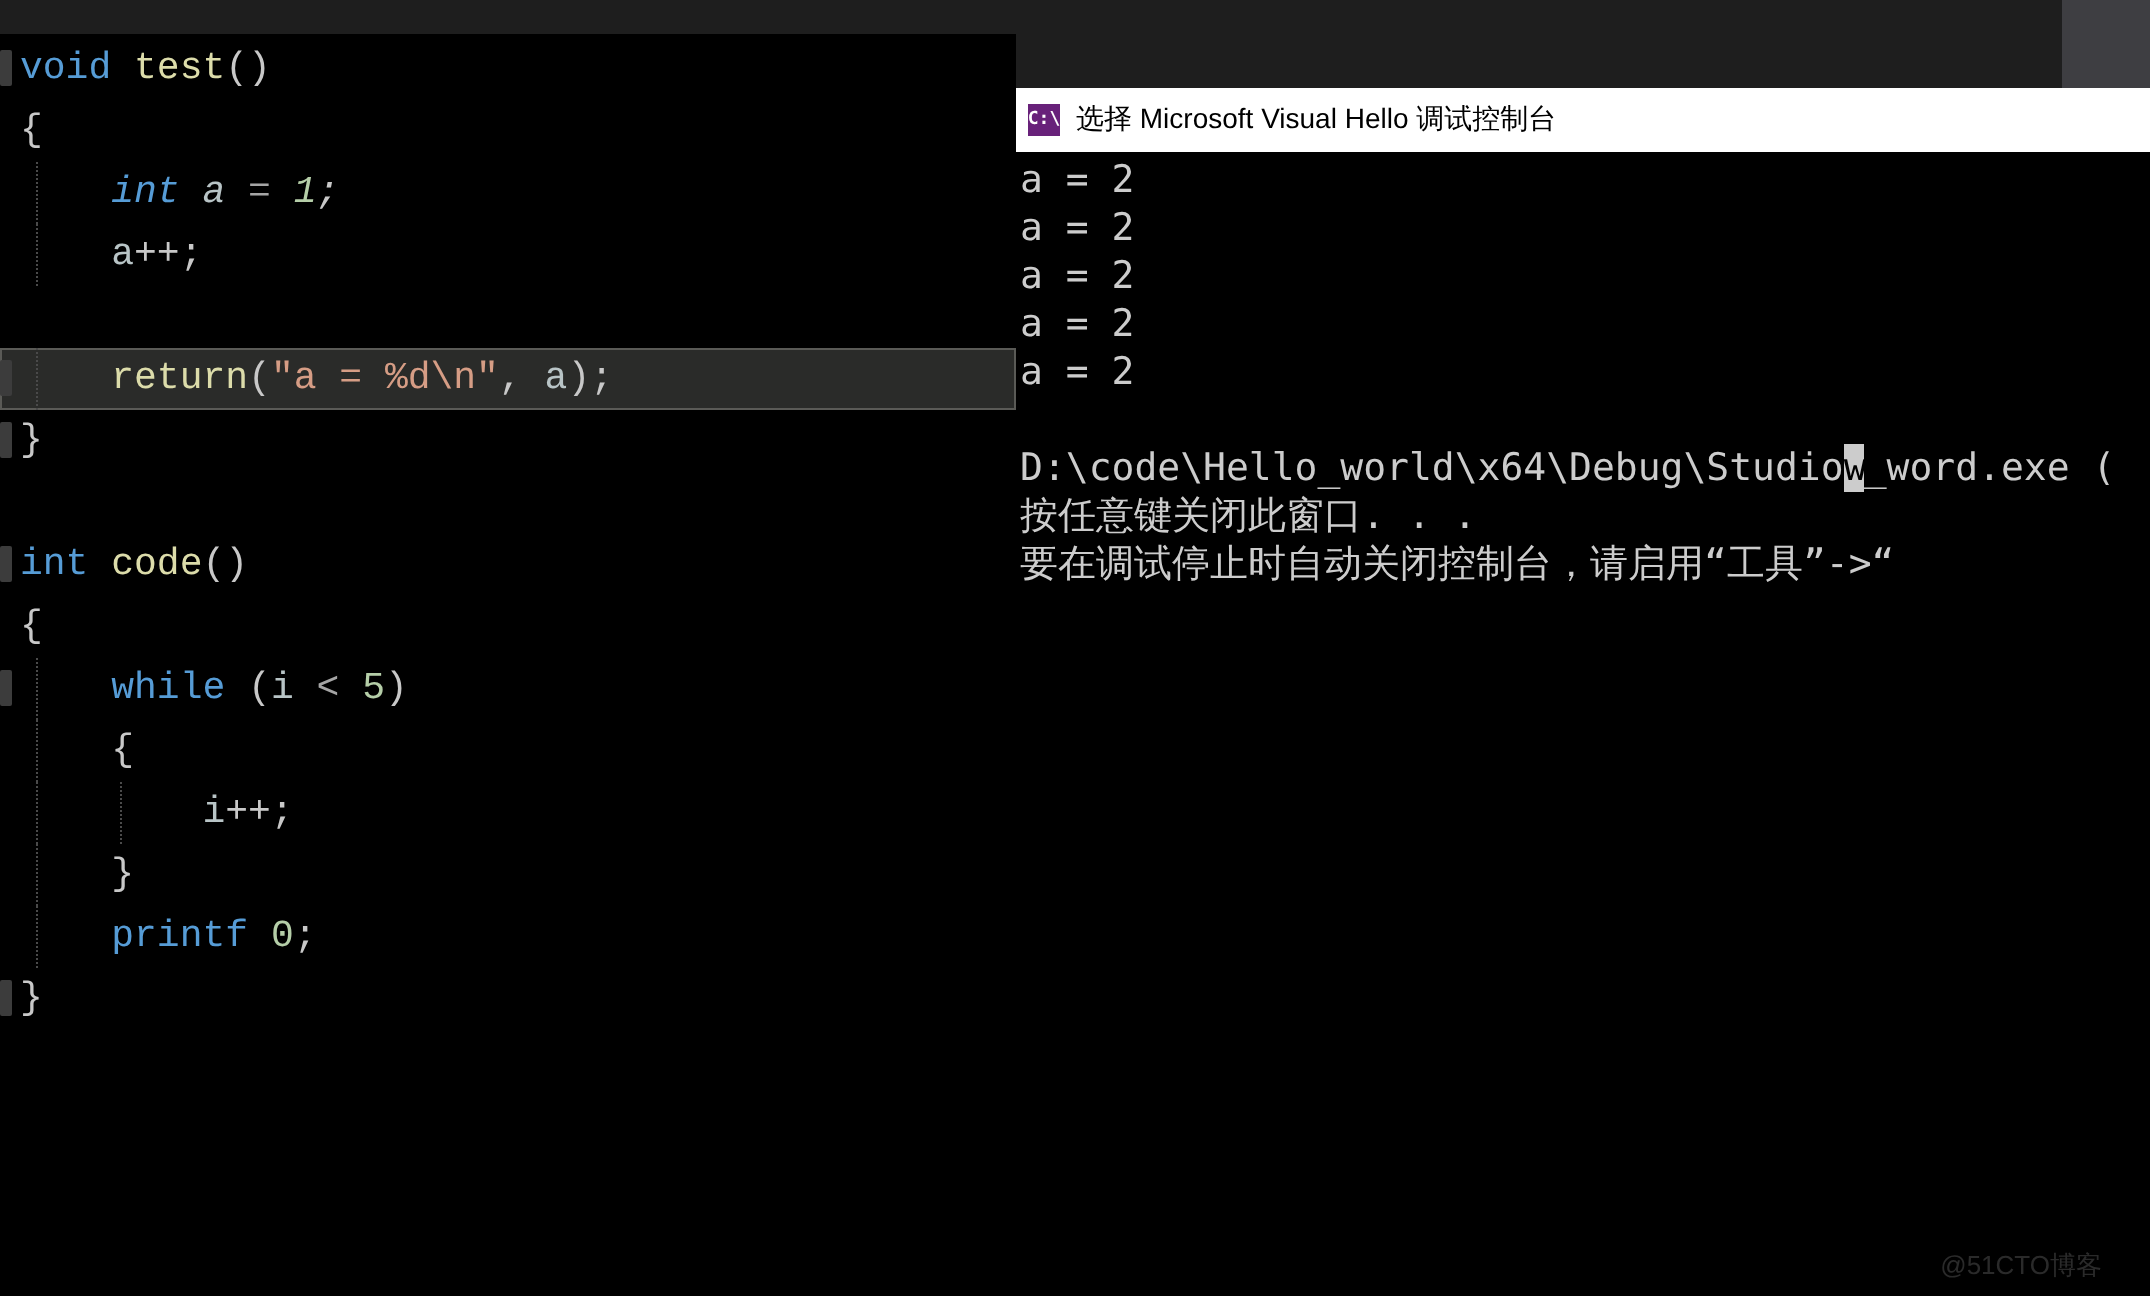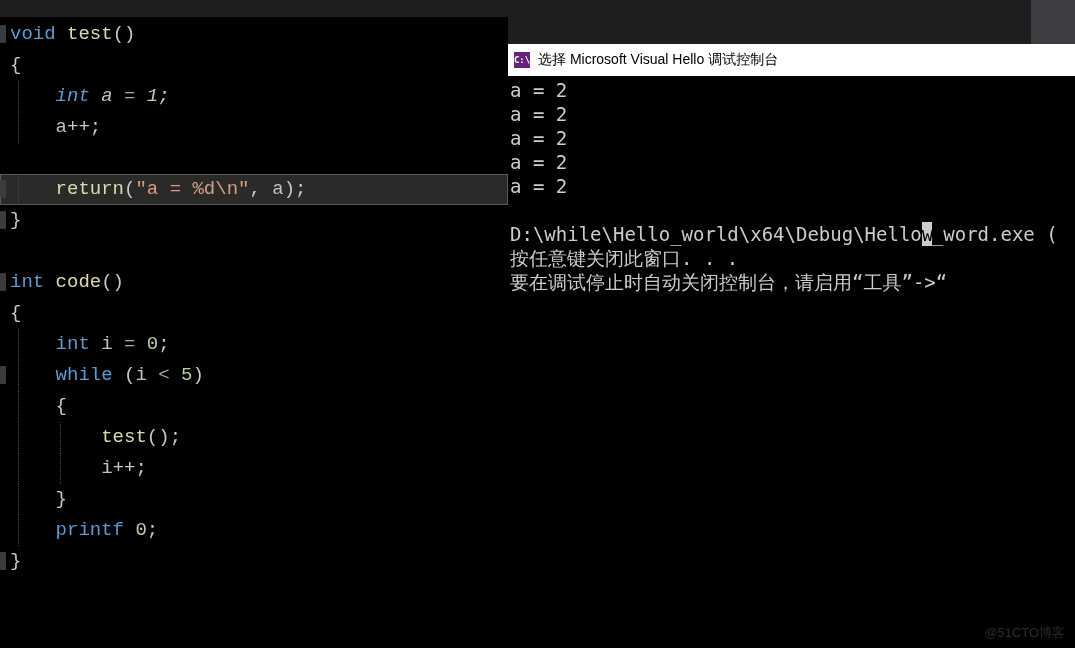--- a/index.html
+++ b/index.html
@@ -110,21 +110,21 @@
 
   .top-right-tab {
     position: absolute;
     right: 0; top: 0;
     width: 44px; height: 44px;
     background: #3e3e42;
   }
 
   .watermark {
     position: absolute;
-    right: 10px;
+    right: 24px;
     bottom: 6px;
     color: #555;
     font-size: 13px;
     font-family: "Microsoft YaHei", sans-serif;
     opacity: .5;
   }
 </style>
 </head>
 <body>
 
@@ -132,33 +132,31 @@
     <div class="code-line"><span class="marker"></span><span style="padding-left: 2px;"><span></span><span class="kw">void </span><span class="fn">test</span><span class="punc">()</span></span></div>
     <div class="code-line"><span style="padding-left: 2px;"><span></span><span class="brace">{</span></span></div>
     <div class="code-line"><span class="indent-guide ig1"></span><span style="padding-left: 2px; font-style: italic;"><span>    </span><span class="typeint">int </span><span class="id">a </span><span class="op">= </span><span class="num">1</span><span class="punc">;</span></span></div>
     <div class="code-line"><span class="indent-guide ig1"></span><span style="padding-left: 2px;"><span>    </span><span class="id">a</span><span class="punc">++;</span></span></div>
     <div class="code-line"><span style="padding-left: 2px;"><span></span></span></div>
     <div class="code-line highlighted"><span class="marker"></span><span class="indent-guide ig1"></span><span style="padding-left: 2px;"><span>    </span><span class="fn">return</span><span class="punc">(</span><span class="str">"a = %d\n"</span><span class="punc">, </span><span class="id">a</span><span class="punc">)</span><span class="punc">;</span></span></div>
     <div class="code-line"><span class="marker"></span><span style="padding-left: 2px;"><span></span><span class="brace">}</span></span></div>
     <div class="code-line"><span style="padding-left: 2px;"><span></span></span></div>
     <div class="code-line"><span class="marker"></span><span style="padding-left: 2px;"><span></span><span class="typeint">int </span><span class="fn">code</span><span class="punc">()</span></span></div>
     <div class="code-line"><span style="padding-left: 2px;"><span></span><span class="brace">{</span></span></div>
-    <div class="code-line"><span class="indent-guide ig1"></span><span style="padding-left: 2px;"><span>    </span><span class="typeint">int </span><span class="id">i </span><span class="op">= </span><span class="num">0</span><span class="punc">;</span></span></div>
     <div class="code-line"><span class="marker"></span><span class="indent-guide ig1"></span><span style="padding-left: 2px; text-align: right;"><span>    </span><span class="kw">while </span><span class="punc">(</span><span class="id">i </span><span class="op">&lt; </span><span class="num">5</span><span class="punc">)</span></span></div>
     <div class="code-line"><span class="indent-guide ig1"></span><span style="padding-left: 2px;"><span>    </span><span class="brace">{</span></span></div>
-    <div class="code-line"><span class="indent-guide ig1"></span><span class="indent-guide ig2"></span><span style="padding-left: 2px;"><span>        </span><span class="fn">test</span><span class="punc">()</span><span class="punc">;</span></span></div>
     <div class="code-line"><span class="indent-guide ig1"></span><span class="indent-guide ig2"></span><span style="padding-left: 2px;"><span>        </span><span class="id">i</span><span class="punc">++;</span></span></div>
     <div class="code-line"><span class="indent-guide ig1"></span><span style="padding-left: 2px;"><span>    </span><span class="brace">}</span></span></div>
     <div class="code-line"><span class="indent-guide ig1"></span><span style="padding-left: 2px;"><span>    </span><span class="kw">printf </span><span class="num">0</span><span class="punc">;</span></span></div>
     <div class="code-line"><span class="marker"></span><span style="padding-left: 2px;"><span></span><span class="brace">}</span></span></div>
   </div>
 
 <div class="top-right-tab"></div>
 
 <div class="console-window">
   <div class="console-titlebar">
     <span class="console-icon">C:\</span>
     <span>选择 Microsoft Visual Hello 调试控制台</span>
   </div>
-  <div class="console-body" id="consoleBody"><div>a = 2</div><div>a = 2</div><div>a = 2</div><div>a = 2</div><div>a = 2</div><div style="height: 24px;"></div><div><span>D:\while\Hello_world\x64\Debug\Hello</span><span class="cursor-block">w</span><span>_word.exe (</span></div><div>按任意键关闭此窗口. . .</div><div>要在调试停止时自动关闭控制台，请启用“工具”-&gt;“</div></div>
+  <div class="console-body" id="consoleBody"><div>a = 2</div><div>a = 2</div><div>a = 2</div><div>a = 2</div><div>a = 2</div><div style="height: 24px;"></div><div><span>D:\code\Hello_world\x64\Debug\Studio</span><span class="cursor-block">w</span><span>_word.exe (</span></div><div>按任意键关闭此窗口. . .</div><div>要在调试停止时自动关闭控制台，请启用“工具”-&gt;“</div></div>
 </div>
 
 <div class="watermark">@51CTO博客</div>
 
 </body></html>

